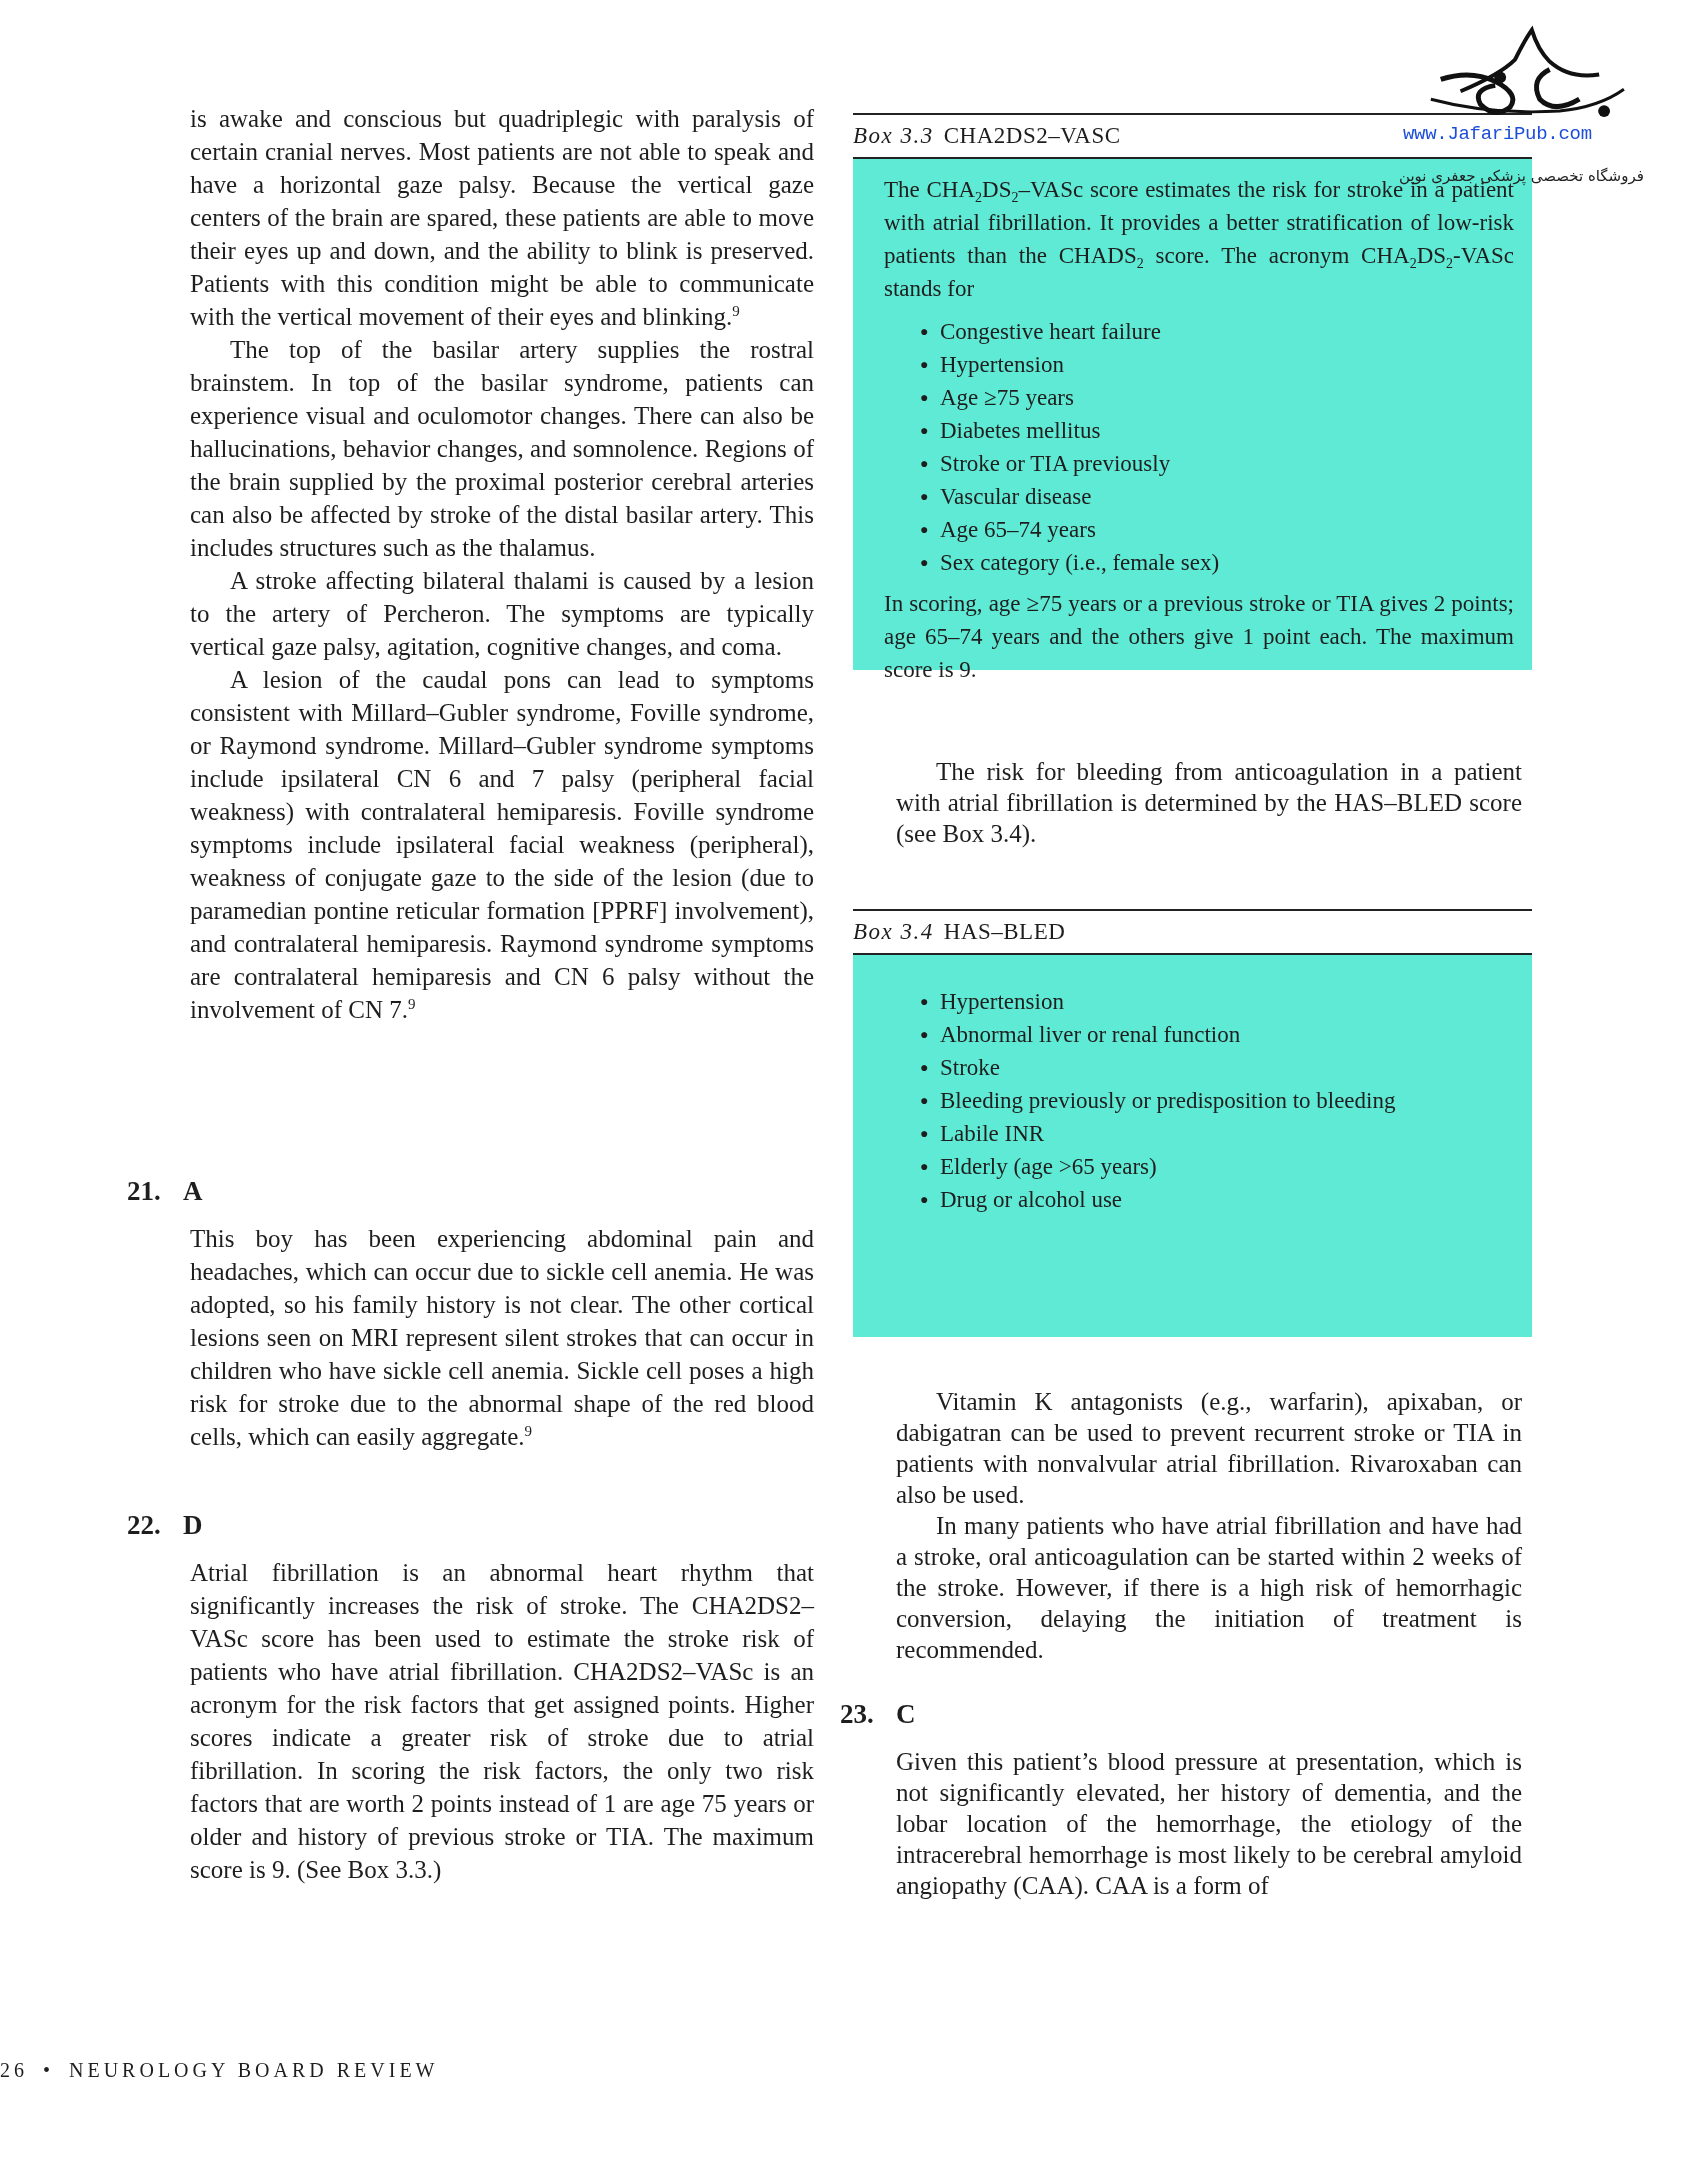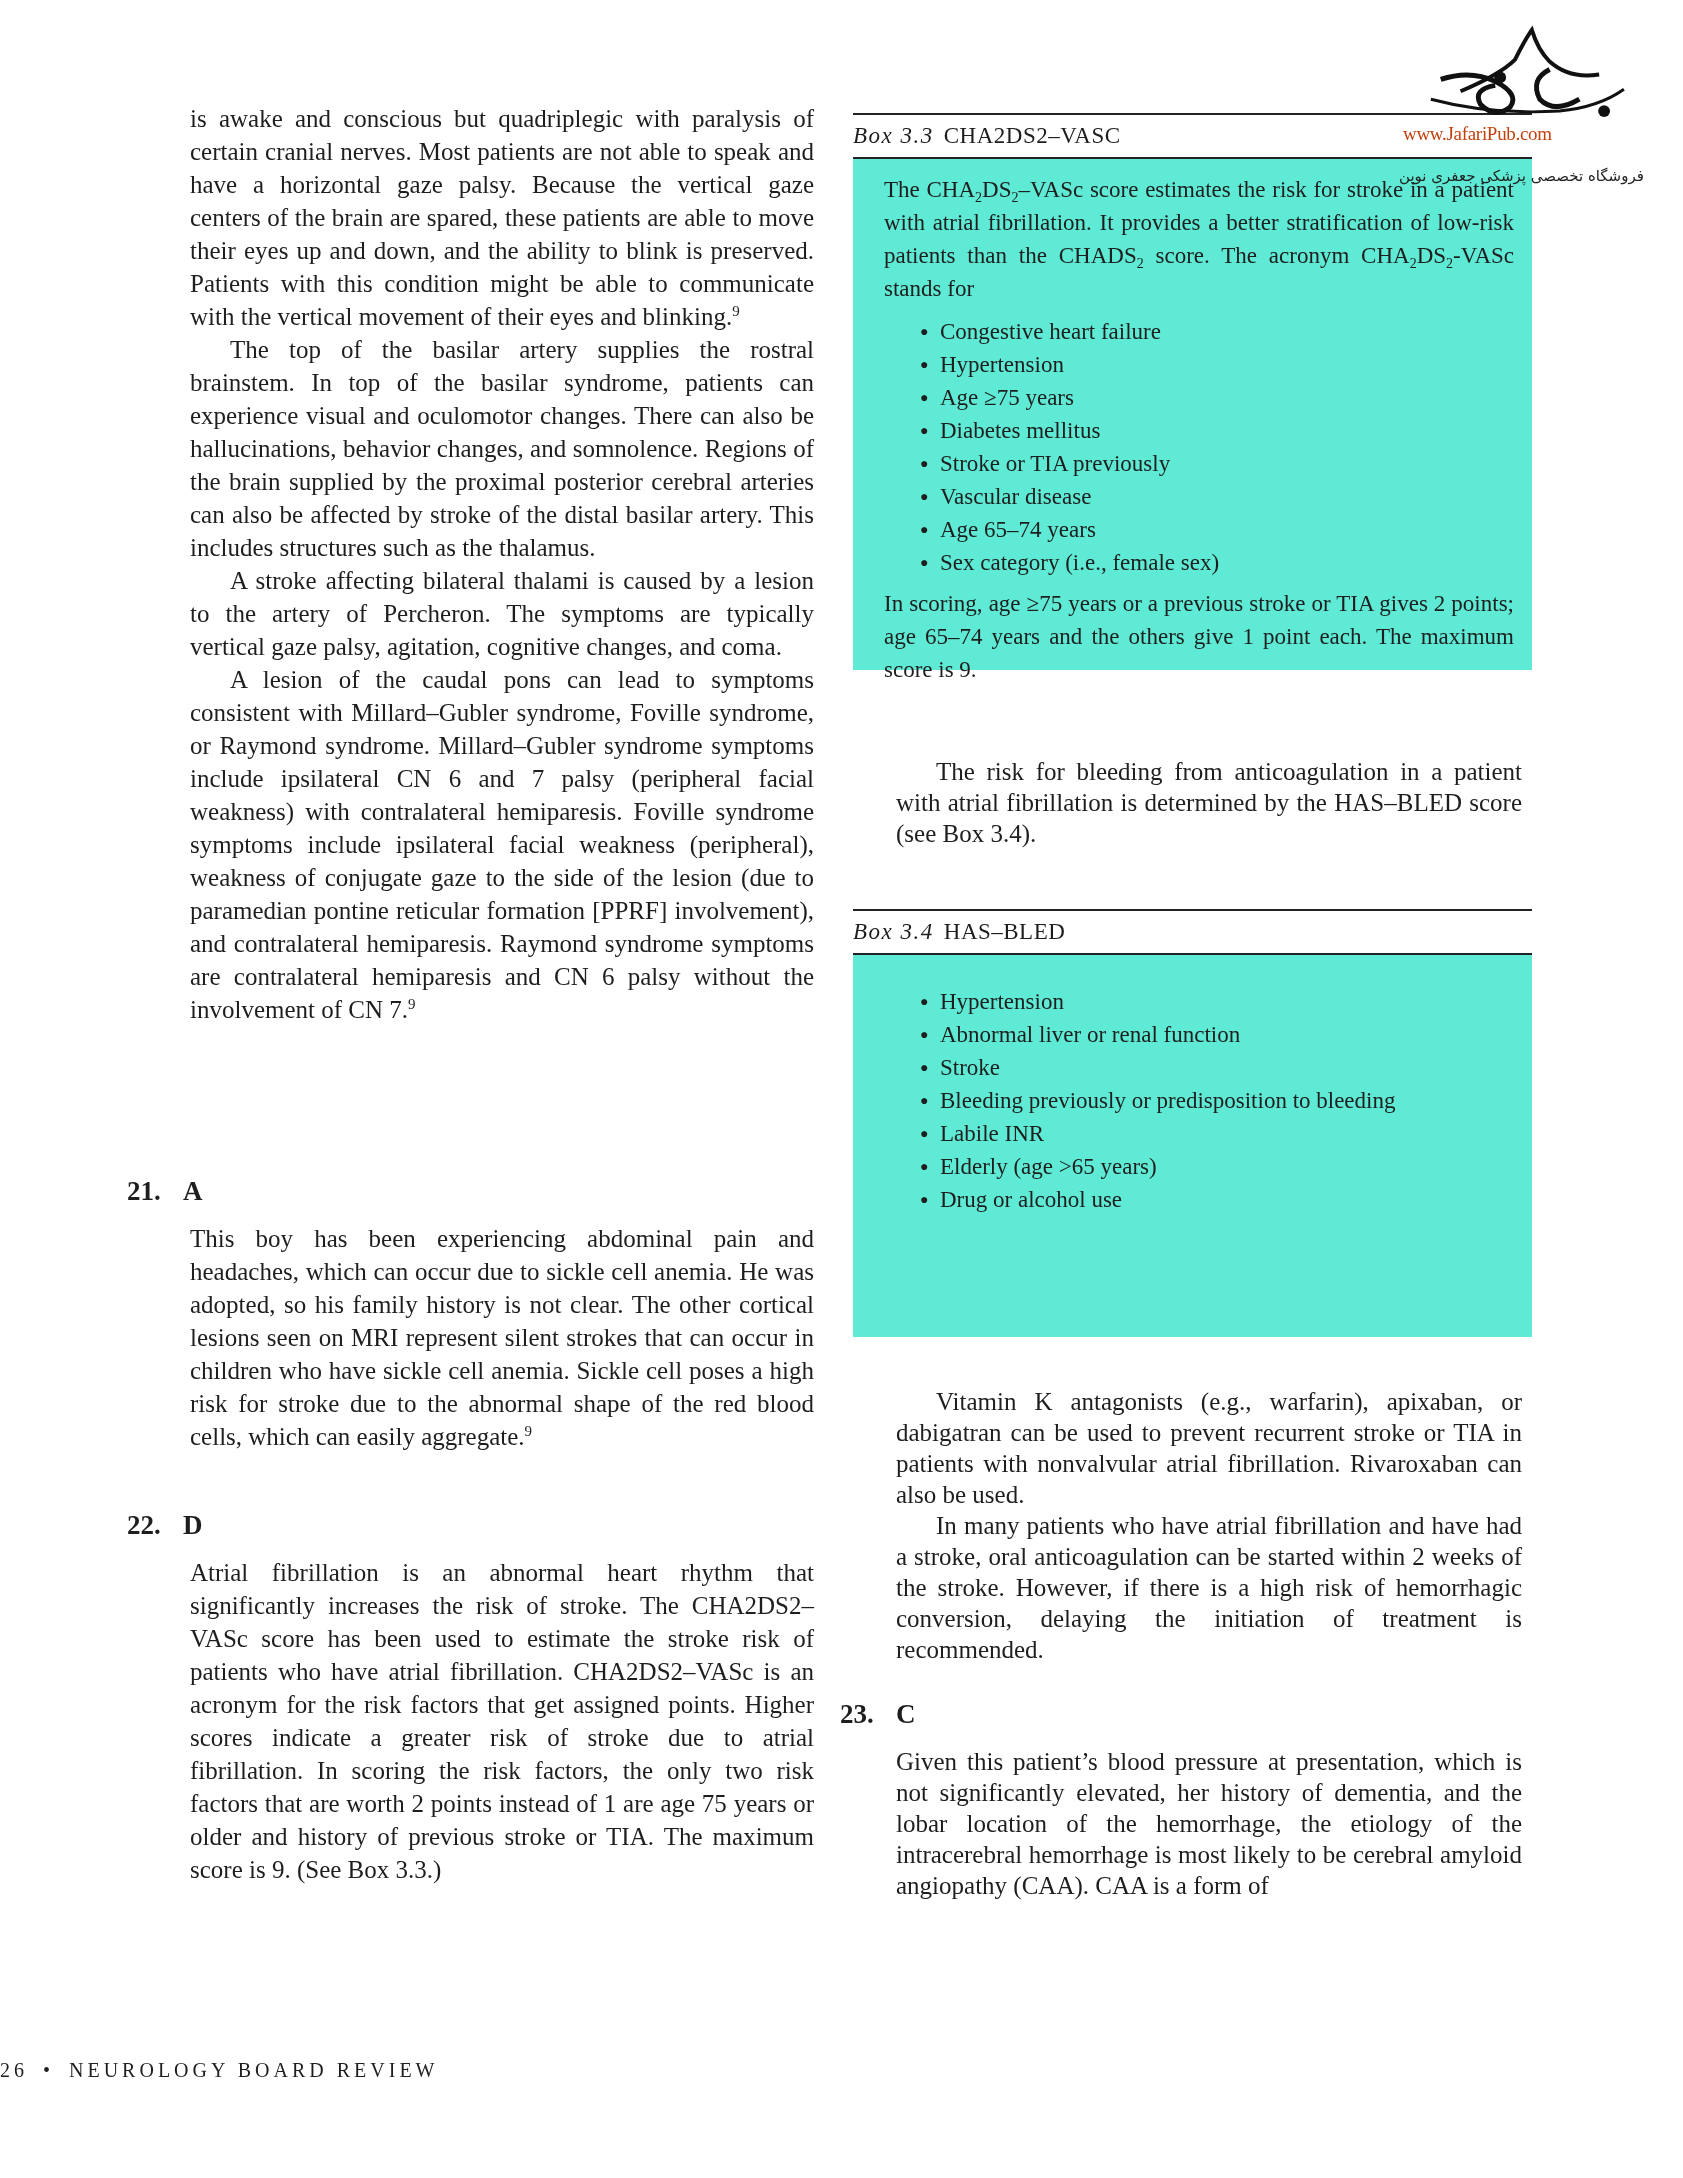--- a/index.html
+++ b/index.html
@@ -18,21 +18,21 @@
   .box .rule-top { height: 0; border-top: 2px solid #222; }
   .box .title { height: 42px; line-height: 42px; text-align: left; font-size: 23px; letter-spacing: 0.5px; }
   .box .title .boxno { font-style: italic; letter-spacing: 1.5px; margin-right: 10px; }
   .box .rule-mid { height: 0; border-top: 2px solid #222; }
   .box .body { background: #5eead4; padding: 16px 18px 14px 31px; font-size: 23px; line-height: 33px; text-align: justify; }
   .box ul { list-style: none; margin: 10px 0 8px 0; padding: 0 0 0 36px; }
   .box li { position: relative; padding-left: 20px; line-height: 33px; }
   .box li .bullet { position: absolute; left: 0; top: 0; font-size: 14px; }
   .footer { position: absolute; top: 2059px; left: 0; width: 1683px; font-size: 20px; letter-spacing: 4px; }
   .watermark { position: absolute; left: 1391px; top: 20px; width: 257px; height: 158px; }
-  .watermark .site { position: absolute; left: 12px; top: 103px; font-family: Liberation Serif, serif; font-size: 19px; color: #c2410c; letter-spacing: -0.3px; }
+  .watermark .site { position: absolute; left: 12px; top: 103px; font-family: Liberation Mono, monospace; font-size: 19px; color: #1d4ed8; letter-spacing: -0.3px; }
   .watermark .fa { position: absolute; left: 8px; top: 147px; font-family: "DejaVu Sans", sans-serif; font-size: 15px; color: #222; direction: rtl; white-space: nowrap; }
 </style>
 </head>
 <body>
 
 <div class="col left">
   <p><span>is awake and conscious but quadriplegic with paralysis of certain cranial nerves. Most patients are not able to speak and have a horizontal gaze palsy. Because the vertical gaze centers of the brain are spared, these patients are able to move their eyes up and down, and the ability to blink is preserved. Patients with this condition might be able to communicate with the vertical movement of their eyes and blinking.</span><sup>9</sup></p>
   <p class="indent">The top of the basilar artery supplies the rostral brainstem. In top of the basilar syndrome, patients can experience visual and oculomotor changes. There can also be hallucinations, behavior changes, and somnolence. Regions of the brain supplied by the proximal posterior cerebral arteries can also be affected by stroke of the distal basilar artery. This includes structures such as the thalamus.</p>
   <p class="indent">A stroke affecting bilateral thalami is caused by a lesion to the artery of Percheron. The symptoms are typically vertical gaze palsy, agitation, cognitive changes, and coma.</p>
   <p class="indent"><span>A lesion of the caudal pons can lead to symptoms consistent with Millard–Gubler syndrome, Foville syndrome, or Raymond syndrome. Millard–Gubler syndrome symptoms include ipsilateral CN 6 and 7 palsy (peripheral facial weakness) with contralateral hemiparesis. Foville syndrome symptoms include ipsilateral facial weakness (peripheral), weakness of conjugate gaze to the side of the lesion (due to paramedian pontine reticular formation [PPRF] involvement), and contralateral hemiparesis. Raymond syndrome symptoms are contralateral hemiparesis and CN 6 palsy without the involvement of CN 7.</span><sup>9</sup></p>

